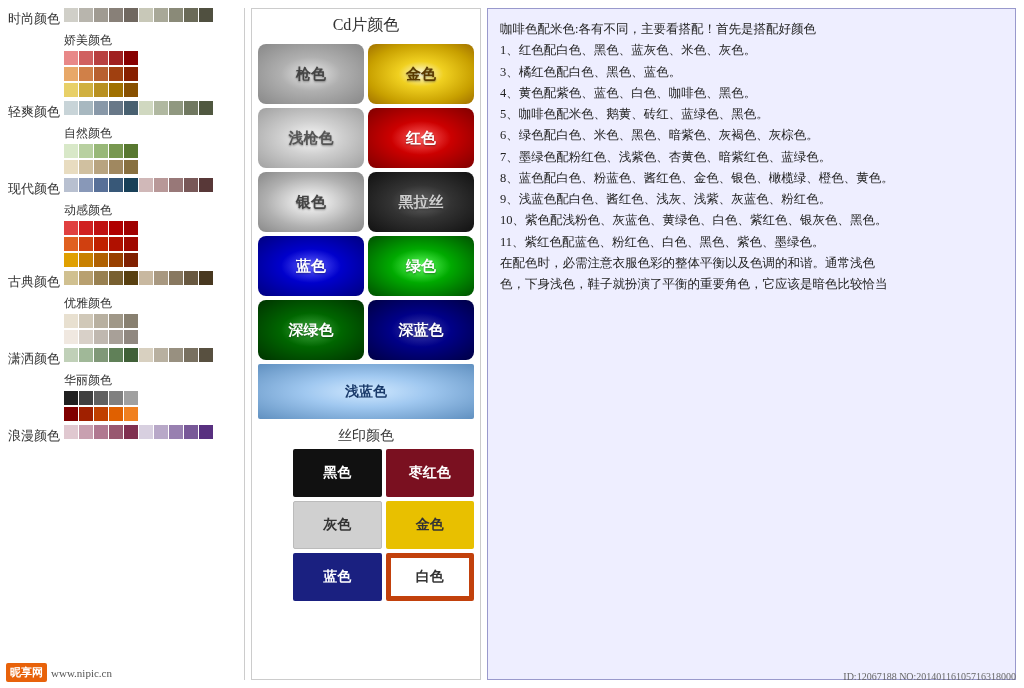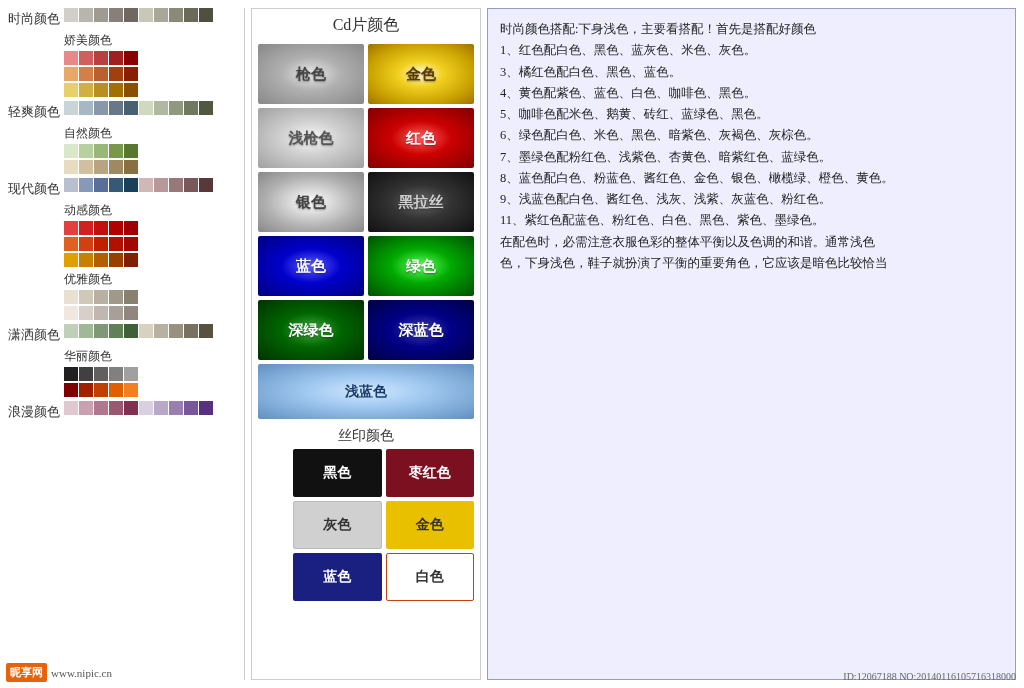--- a/index.html
+++ b/index.html
@@ -96,21 +96,21 @@
     }
 
     .cd-swatch {
       height: 60px;
       display: flex;
       align-items: center;
       justify-content: center;
       font-size: 15px;
       color: #fff;
       font-weight: bold;
-      border-radius: 2px;
+      border-radius: 8px;
       position: relative;
       overflow: hidden;
     }
 
     .cd-swatch .label {
       position: relative;
       z-index: 2;
       text-shadow: 0 1px 2px rgba(0,0,0,0.4);
     }
 
@@ -378,20 +378,39 @@
         <div class="row-5">
           <div class="sw" style="background:#e0a000;width:14px;height:14px;"></div>
           <div class="sw" style="background:#c88000;width:14px;height:14px;"></div>
           <div class="sw" style="background:#b06000;width:14px;height:14px;"></div>
           <div class="sw" style="background:#984000;width:14px;height:14px;"></div>
           <div class="sw" style="background:#802000;width:14px;height:14px;"></div>
         </div>
       </div>
     </div>
 
+    <div class="color-section">
+      <div class="section-label">古典颜色</div>
+      <div class="color-grid">
+        <div class="row-5">
+          <div class="sw" style="background:#d0c090;width:14px;height:14px;"></div>
+          <div class="sw" style="background:#b8a070;width:14px;height:14px;"></div>
+          <div class="sw" style="background:#988050;width:14px;height:14px;"></div>
+          <div class="sw" style="background:#786030;width:14px;height:14px;"></div>
+          <div class="sw" style="background:#584010;width:14px;height:14px;"></div>
+        </div>
+        <div class="row-5">
+          <div class="sw" style="background:#c8b8a0;width:14px;height:14px;"></div>
+          <div class="sw" style="background:#a89880;width:14px;height:14px;"></div>
+          <div class="sw" style="background:#887860;width:14px;height:14px;"></div>
+          <div class="sw" style="background:#685840;width:14px;height:14px;"></div>
+          <div class="sw" style="background:#483820;width:14px;height:14px;"></div>
+        </div>
+      </div>
+    </div>
 
     <div class="two-col-section">
       <div style="width:52px;"></div>
       <div class="sub-section">
         <div class="sub-section-label">优雅颜色</div>
         <div class="row-5">
           <div class="sw" style="background:#e8e0d0;width:14px;height:14px;"></div>
           <div class="sw" style="background:#d0c8b8;width:14px;height:14px;"></div>
           <div class="sw" style="background:#b8b0a0;width:14px;height:14px;"></div>
           <div class="sw" style="background:#a09888;width:14px;height:14px;"></div>
@@ -523,37 +542,38 @@
       </div>
       <div class="silk-swatch" style="background:#d0d0d0;color:#333333;border:1px solid #bbb;">
         <span>灰色</span>
       </div>
       <div class="silk-swatch" style="background:#e8c000;color:#333333;">
         <span>金色</span>
       </div>
       <div class="silk-swatch" style="background:#1a2080;color:#ffffff;">
         <span>蓝色</span>
       </div>
-      <div class="silk-swatch" style="background:#ffffff;color:#333333;border:1px solid #c2410c;">
+      <div class="silk-swatch" style="background:#ffffff;color:#333333;border:5px solid #c2410c;">
         <span>白色</span>
       </div>
     </div>
   </div>
 
   <div class="right-panel">
     <div>
-      <p>时尚颜色搭配:下身浅色，主要看搭配！首先是搭配好颜色</p>
+      <p>咖啡色配米色:各有不同，主要看搭配！首先是搭配好颜色</p>
       <p>1、红色配白色、黑色、蓝灰色、米色、灰色。</p>
       <p>3、橘红色配白色、黑色、蓝色。</p>
       <p>4、黄色配紫色、蓝色、白色、咖啡色、黑色。</p>
       <p>5、咖啡色配米色、鹅黄、砖红、蓝绿色、黑色。</p>
       <p>6、绿色配白色、米色、黑色、暗紫色、灰褐色、灰棕色。</p>
       <p>7、墨绿色配粉红色、浅紫色、杏黄色、暗紫红色、蓝绿色。</p>
       <p>8、蓝色配白色、粉蓝色、酱红色、金色、银色、橄榄绿、橙色、黄色。</p>
       <p>9、浅蓝色配白色、酱红色、浅灰、浅紫、灰蓝色、粉红色。</p>
+      <p>10、紫色配浅粉色、灰蓝色、黄绿色、白色、紫红色、银灰色、黑色。</p>
       <p>11、紫红色配蓝色、粉红色、白色、黑色、紫色、墨绿色。</p>
       <p>在配色时，必需注意衣服色彩的整体平衡以及色调的和谐。通常浅色</p>
       <p>色，下身浅色，鞋子就扮演了平衡的重要角色，它应该是暗色比较恰当</p>
     </div>
   </div>
 </div>
 
 <div class="watermark">
   <span class="watermark-logo">昵享网</span>
   <span class="watermark-text">www.nipic.cn</span>

